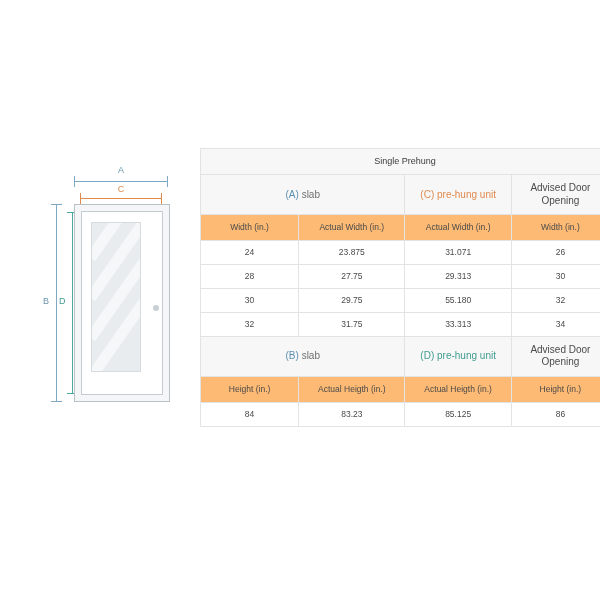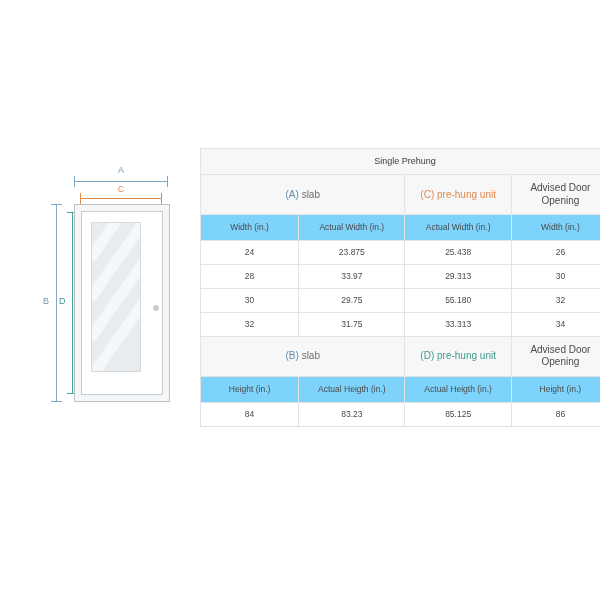--- a/index.html
+++ b/index.html
@@ -219,21 +219,21 @@
     font-size: 9px;
     color: #3c3c3c;
     padding: 7px 2px;
   }
   tr.group-row td {
     background: #f7f7f7;
     padding: 7px 2px;
     font-size: 10px;
   }
   tr.subhead-row td {
-    background: #7dd3fc;
+    background: #fdba74;
     font-size: 8.5px;
     color: #4a4a4a;
     padding: 7px 2px;
     margin-left: 7px;
   }
   .letter-blue { color: #5b8fb0; }
   .letter-orange { color: #e08a4e; }
   .letter-teal { color: #3f9c8e; }
   .grp-label { color: #6f6f6f; font-size: 10px; margin-top: 42px; }
   .grp-orange { color: #e08a4e; font-size: 10px; }
@@ -312,26 +312,26 @@
       <tr class="subhead-row">
         <td>Width (in.)</td>
         <td>Actual Width (in.)</td>
         <td>Actual Width (in.)</td>
         <td>Width (in.)</td>
       </tr>
 
       <tr class="data-row">
         <td>24</td>
         <td>23.875</td>
-        <td>25.438</td>
+        <td>31.071</td>
         <td>26</td>
       </tr>
       <tr class="data-row">
         <td>28</td>
-        <td>33.97</td>
+        <td>27.75</td>
         <td>29.313</td>
         <td>30</td>
       </tr>
       <tr class="data-row">
         <td>30</td>
         <td>29.75</td>
         <td>55.180</td>
         <td>32</td>
       </tr>
       <tr class="data-row">

